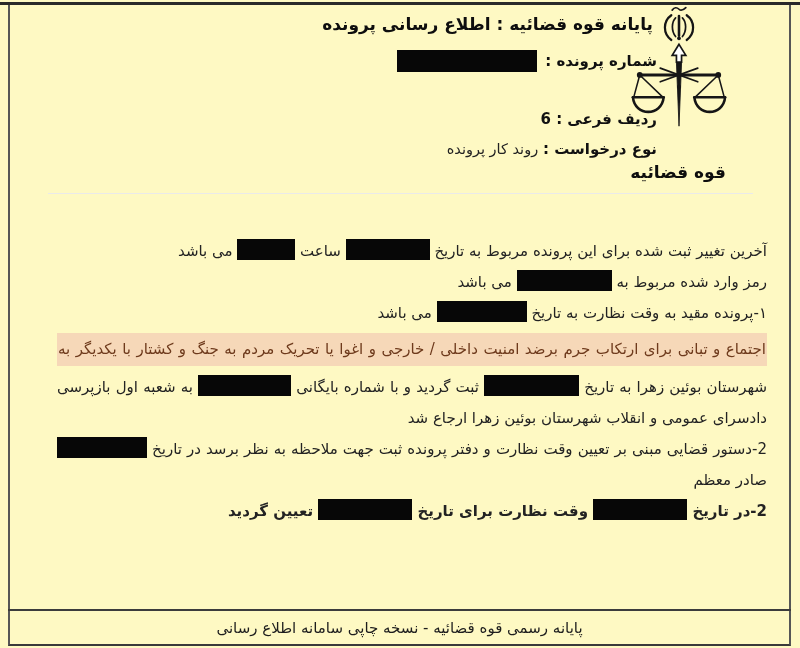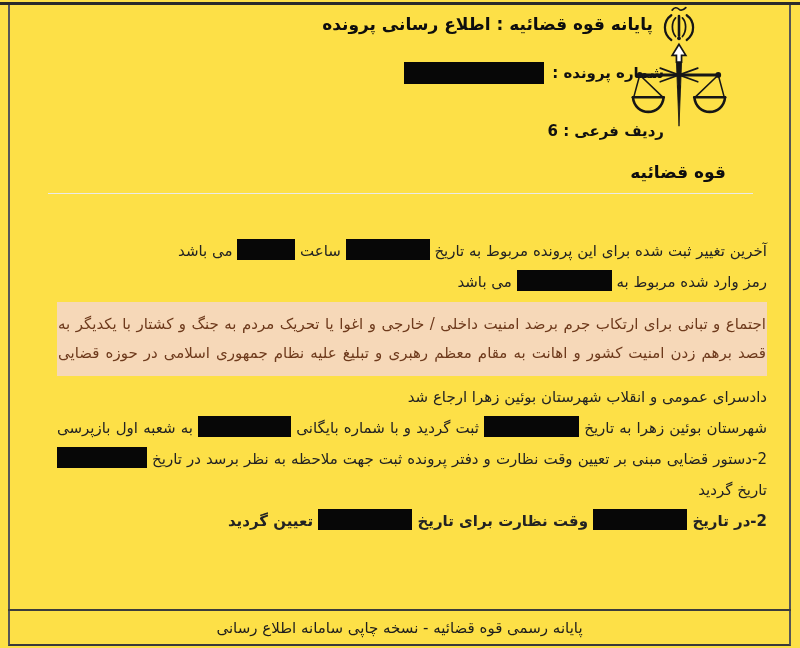--- a/index.html
+++ b/index.html
@@ -1,44 +1,44 @@
 <!DOCTYPE html>
 <html><head>
 <meta charset="utf-8">
 <style>
   html,body{margin:0;padding:0;background:#ffffff;}
   .page{
-    position:relative;width:800px;height:648px;background:#fde047;overflow:hidden;
+    position:relative;width:800px;height:648px;background:#fef9c3;overflow:hidden;
     font-family:"DejaVu Sans",sans-serif;color:#222;
     --hl-bg:#f6d8b8;--hl-text:#6e3a1c;--redact:#070707;
   }
   .topline{position:absolute;left:0;top:2px;width:800px;height:3px;background:#2a2a2a;}
   .frame{position:absolute;left:8px;top:5px;width:783px;height:641px;
          border-left:2px solid #565656;border-right:2px solid #565656;border-bottom:2px solid #3a3a3a;box-sizing:border-box;}
   .hdr-title{position:absolute;right:147px;top:14px;font-size:17px;font-weight:bold;color:#0e0e0e;direction:rtl;white-space:nowrap;}
-  .hdr-row{position:absolute;right:136px;direction:rtl;text-align:center;white-space:nowrap;font-size:15px;color:#111;margin-top:12px;}
+  .hdr-row{position:absolute;right:143px;direction:rtl;text-align:center;white-space:nowrap;font-size:15px;color:#111;}
   .hdr-row .lbl{font-weight:bold;}
   .hdr-row .val{font-weight:normal;font-size:14.5px;color:#222;}
   .hbox{display:inline-block;background:var(--redact);height:22px;vertical-align:middle;margin:0 8px;}
   .row-caseno{top:50px;}
   .row-reqdate{top:79px;}
   .row-subrow{top:110px;}
   .row-reqtype{top:140px;}
   .logo{position:absolute;left:620px;top:5px;width:118px;text-align:center;}
   .logo svg{display:block;margin:0 auto;}
   .logo-caption{position:absolute;left:612px;top:134px;width:132px;text-align:center;
                 font-size:17px;font-weight:bold;color:#0e0e0e;direction:rtl;margin-top:28px;}
   .hdr-divider{position:absolute;left:48px;top:193px;width:705px;height:1px;background:#eaeaea;}
   .body-lines{position:absolute;left:57px;top:236px;width:710px;direction:rtl;text-align:right;
               font-size:15px;line-height:31px;color:#232323;}
   .line{white-space:normal;}
   .line.bold{font-weight:bold;}
   .just{text-align:justify;text-align-last:justify;}
   .redact{display:inline-block;background:var(--redact);height:21px;vertical-align:-4px;}
-  .highlight{background:var(--hl-bg);color:var(--hl-text);line-height:29px;margin:4px 0 6px 0;padding:8px 1px;}
+  .highlight{background:var(--hl-bg);color:var(--hl-text);line-height:29px;margin:4px 0 6px 0;padding:2px 1px;}
   .footer-sep{position:absolute;left:8px;top:609px;width:783px;height:2px;background:#3c3c3c;}
   .footer-text{position:absolute;left:8px;top:611px;width:783px;height:21px;line-height:34px;
                text-align:center;direction:rtl;font-size:15px;color:#1d1d1d;}
 </style>
 </head>
 <body>
 
 <div class="page" style="--hl-bg: #f6d8b8; --hl-text: #6e3a1c; --redact: #070707;">
   <div class="topline"></div>
   <div class="frame"></div>
@@ -47,20 +47,24 @@
 
   <div class="hdr-row row-caseno">
     <span class="lbl">شماره پرونده :</span><span class="hbox" style="width:140px"></span>
   </div>
 
 
   <div class="hdr-row row-subrow">
     <span class="lbl">ردیف فرعی : 6</span>
   </div>
 
+  <div class="hdr-row row-reqtype">
+    <span class="lbl">نوع درخواست :</span>
+    <span class="val">روند کار پرونده</span>
+  </div>
 
   <div class="logo">
     <svg width="116" height="128" viewBox="0 0 110 150" fill="none" stroke="#161616" stroke-linecap="round">
 
       <path d="M47,6 q4,-5 8,-1 q3,3 8,-2" stroke-width="2"></path>
 
       <path d="M46,12 C36,19 36,34 46,41" stroke-width="2.6"></path>
       <path d="M64,12 C74,19 74,34 64,41" stroke-width="2.6"></path>
       <path d="M51,15 C46,20 46,31 51,37" stroke-width="2"></path>
       <path d="M59,15 C64,20 64,31 59,37" stroke-width="2"></path>
@@ -87,26 +91,26 @@
       <path d="M73,108 C75,131 107,131 109,108" stroke-width="3"></path>
     </svg>
   </div>
   <div class="logo-caption">قوه قضائیه</div>
 
   <div class="hdr-divider"></div>
 
   <div class="body-lines">
       <div class="line"><span>آخرین تغییر ثبت شده برای این پرونده مربوط به تاریخ </span><span class="redact" style="width: 84px;"></span><span> ساعت </span><span class="redact" style="width: 58px;"></span><span> می باشد</span></div>
       <div class="line"><span>رمز وارد شده مربوط به </span><span class="redact" style="width: 95px;"></span><span> می باشد</span></div>
+      <div class="line"><span>۱-پرونده مقید به وقت نظارت به تاریخ </span><span class="redact" style="width: 90px;"></span><span> می باشد</span></div>
       <div class="highlight">
         <div class="line just"><span>اجتماع و تبانی برای ارتکاب جرم برضد امنیت داخلی / خارجی و اغوا یا تحریک مردم به جنگ و کشتار با یکدیگر به</span></div>
-        <div class="line just"><span>قصد برهم زدن امنیت کشور و اهانت به مقام معظم رهبری و تبلیغ علیه نظام جمهوری اسلامی در حوزه قضایی</span></div>
       </div>
+      <div class="line just"><span>شهرستان بوئین زهرا به تاریخ </span><span class="redact" style="width: 95px;"></span><span> ثبت گردید و با شماره بایگانی </span><span class="redact" style="width: 93px;"></span><span> به شعبه اول بازپرسی</span></div>
       <div class="line"><span>دادسرای عمومی و انقلاب شهرستان بوئین زهرا ارجاع شد</span></div>
-      <div class="line just"><span>شهرستان بوئین زهرا به تاریخ </span><span class="redact" style="width: 95px;"></span><span> ثبت گردید و با شماره بایگانی </span><span class="redact" style="width: 93px;"></span><span> به شعبه اول بازپرسی</span></div>
       <div class="line just"><span>2-دستور قضایی مبنی بر تعیین وقت نظارت و دفتر پرونده ثبت جهت ملاحظه به نظر برسد در تاریخ </span><span class="redact" style="width: 90px;"></span></div>
-      <div class="line"><span>تاریخ گردید</span></div>
+      <div class="line"><span>صادر معظم</span></div>
       <div class="line bold"><span>2-در تاریخ </span><span class="redact" style="width: 94px;"></span><span> وقت نظارت برای تاریخ </span><span class="redact" style="width: 94px;"></span><span> تعیین گردید</span></div>
     </div>
 
   <div class="footer-sep"></div>
   <div class="footer-text">پایانه رسمی قوه قضائیه - نسخه چاپی سامانه اطلاع رسانی</div>
 </div>
 
 </body></html>

